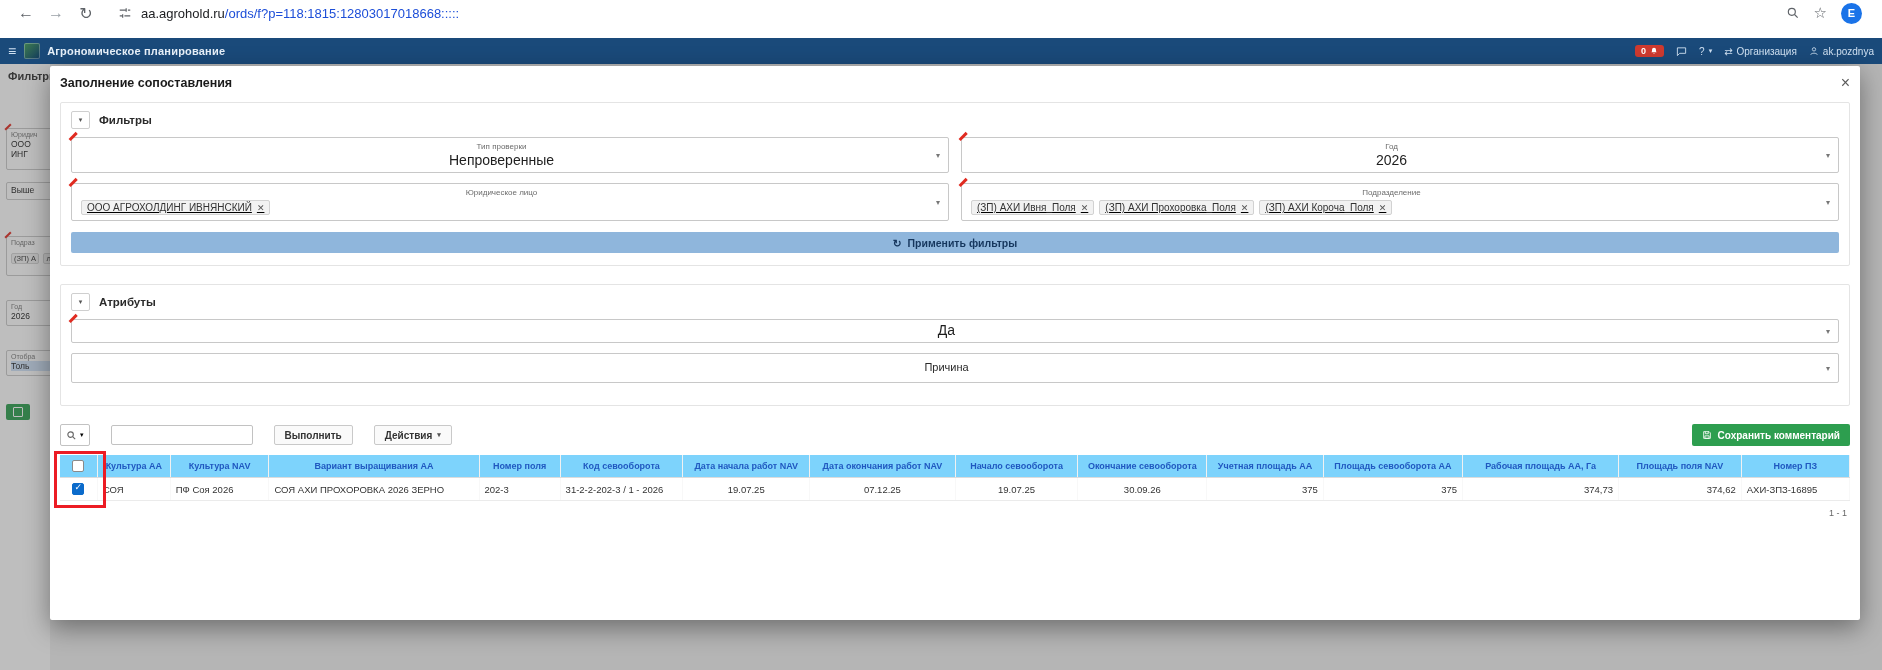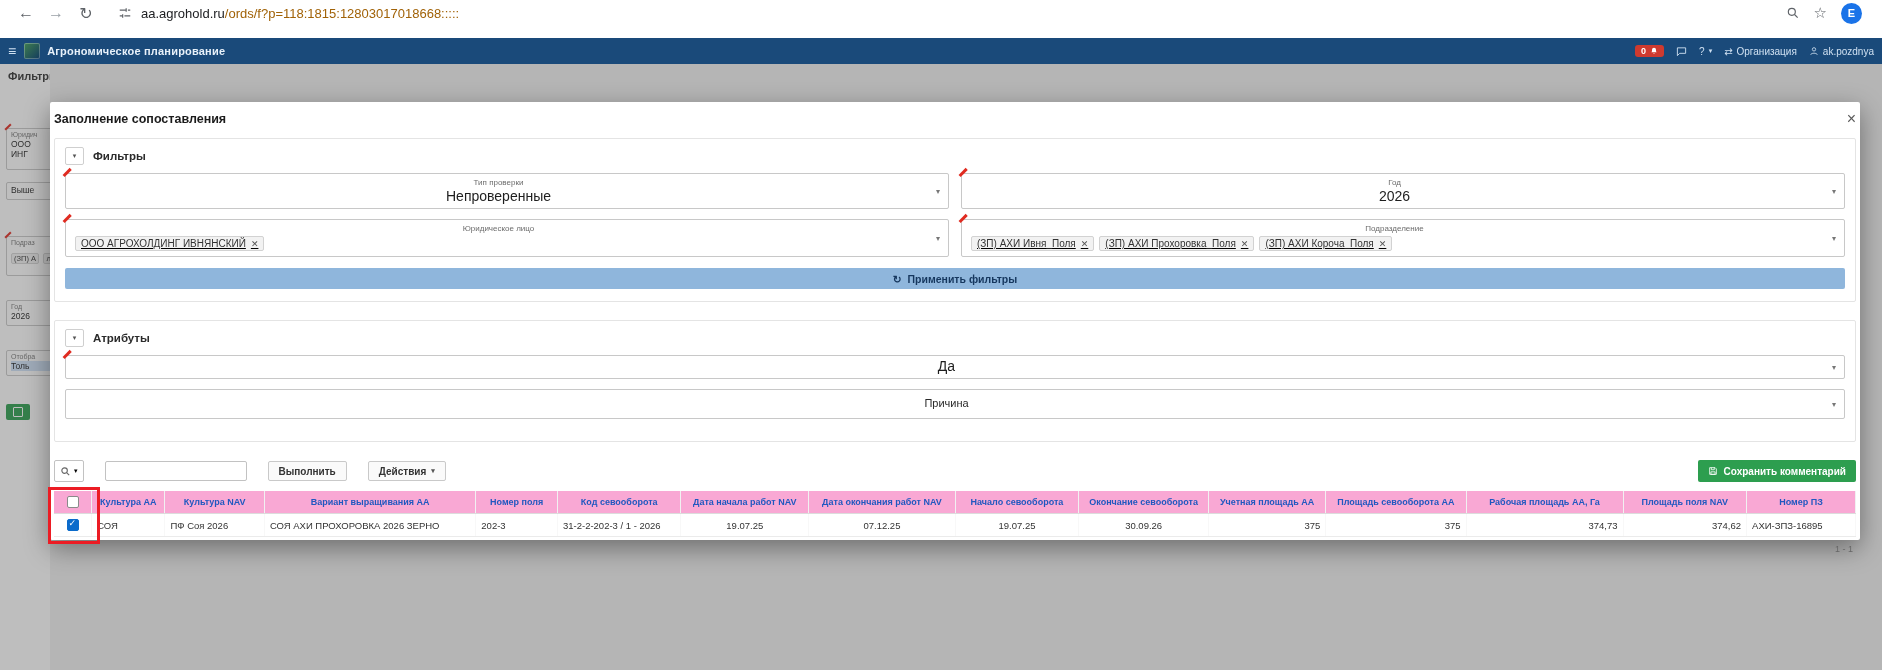--- a/index.html
+++ b/index.html
@@ -6,21 +6,21 @@
     font-family:"Liberation Sans","DejaVu Sans",sans-serif;}
   .screen{position:relative;width:1882px;height:670px;}
 
   
   .browser-bar{position:absolute;top:0;left:0;width:100%;height:38px;background:#fff;z-index:10;box-sizing:border-box;}
   .bb-inner{display:flex;align-items:center;height:26px;padding:0 12px;gap:2px;}
   .nav-btn{width:28px;height:24px;display:flex;align-items:center;justify-content:center;color:#5f6368;font-size:16px;cursor:pointer;}
   .nav-btn.fwd{color:#9aa0a6;}
   .url-area{display:flex;align-items:center;gap:9px;margin-left:16px;flex:1;min-width:0;}
   .url-text{font-size:13px;color:#202124;white-space:nowrap;}
-  .url-path{color:#a16207;}
+  .url-path{color:#1d4ed8;}
   .bb-right{display:flex;align-items:center;gap:14px;margin-left:auto;padding-right:8px;}
   .bb-ic{color:#5f6368;font-size:15px;display:flex;align-items:center;}
   .avatar{width:21px;height:21px;border-radius:50%;background:#1a73e8;color:#fff;font-size:11px;font-weight:bold;
     display:flex;align-items:center;justify-content:center;}
 
   
   .app-header{position:absolute;top:38px;left:0;width:100%;height:26px;background:#1a4a7a;z-index:5;
     display:flex;align-items:center;padding:0 8px;box-sizing:border-box;color:#dce8f5;}
   .burger{font-size:14px;color:#cfe0f1;margin-right:8px;}
   .app-logo{width:16px;height:16px;border-radius:2px;background:linear-gradient(135deg,#3f7f4f,#123a5e);margin-right:7px;
@@ -44,22 +44,22 @@
     color:#333;padding:0 2px;margin-top:2px;white-space:nowrap;}
   .sb-req::before{content:"";position:absolute;left:-3px;top:-3px;width:8px;height:2px;background:#e02b20;transform:rotate(-45deg);}
   .sb-green{position:absolute;left:6px;width:24px;height:16px;background:#2d9e4f;border-radius:2px;
     display:flex;align-items:center;justify-content:center;}
   .sb-green i{display:block;width:8px;height:8px;border:1px solid #fff;border-radius:1px;}
   .sb-hl{background:#cfe2f8;}
 
   .overlay{position:absolute;top:64px;left:0;right:0;bottom:0;background:rgba(70,70,70,.35);z-index:6;}
 
   
-  .modal{position:absolute;top:66px;left:50px;width:1810px;height:438px;background:#fff;z-index:7;border-radius:2px;
-    box-shadow:0 8px 26px rgba(0,0,0,.4);box-sizing:border-box;padding:10px 4px;margin-top:36px;}
+  .modal{position:absolute;top:66px;left:50px;width:1810px;height:554px;background:#fff;z-index:7;border-radius:2px;
+    box-shadow:0 8px 26px rgba(0,0,0,.4);box-sizing:border-box;padding:10px 10px;}
   .modal-header{display:flex;align-items:flex-start;margin-bottom:12px;}
   .modal-title{font-size:12.5px;font-weight:bold;color:#1b1b1b;}
   .modal-close{margin-left:auto;color:#5a5a5a;font-size:16px;line-height:14px;cursor:pointer;}
 
   .region{border:1px solid #e4e4e4;border-radius:2px;margin-bottom:18px;}
   .region-header{display:flex;align-items:center;gap:9px;padding:8px 10px 6px;}
   .collapse-btn{width:17px;height:16px;border:1px solid #cfcfcf;border-radius:2px;background:#fff;color:#555;
     font-size:7px;display:flex;align-items:center;justify-content:center;cursor:pointer;}
   .region-title{font-size:11.5px;font-weight:bold;color:#2b2b2b;}
   .region-body{padding:2px 10px 12px;}
@@ -91,21 +91,21 @@
   .search-input{width:142px;height:20px;border:1px solid #c2c2c2;border-radius:2px;box-sizing:border-box;font-size:10px;padding:0 5px;
     font-family:"Liberation Sans",sans-serif;}
   .btn{height:20px;padding:0 10px;background:#fafafa;border:1px solid #c9c9c9;border-radius:2px;font-size:10px;color:#333;
     display:flex;align-items:center;gap:5px;font-weight:bold;cursor:pointer;}
   .btn .mini-caret{font-size:7px;color:#555;}
   .save-btn{margin-left:auto;height:22px;background:#2d9e4f;color:#fff;border:none;border-radius:2px;font-size:10px;font-weight:bold;
     display:flex;align-items:center;gap:6px;padding:0 10px;cursor:pointer;}
 
   .ir-wrap{position:relative;}
   table.ir{width:100%;border-collapse:collapse;table-layout:fixed;}
-  .ir th{font-size:9px;color:#2058c0;font-weight:bold;text-align:center;padding:5px 3px;background:#f9a8d4;
+  .ir th{font-size:9px;color:#2058c0;font-weight:bold;text-align:center;padding:5px 3px;background:#7dd3fc;
     border-bottom:1px solid #dcdcdc;border-right:1px solid #f1f1f1;white-space:nowrap;overflow:hidden;text-overflow:ellipsis;}
   .ir td{font-size:9.5px;color:#333;padding:5px 5px;border-bottom:1px solid #ebebeb;border-right:1px solid #f8f8f8;
     white-space:nowrap;overflow:hidden;text-overflow:ellipsis;}
   .cb-cell{text-align:center !important;}
   .cb{display:inline-block;width:10px;height:10px;border:1px solid #8a8a8a;border-radius:2px;background:#fff;position:relative;vertical-align:middle;}
   .cb.checked{background:#0b6bcb;border-color:#0b6bcb;}
   .cb.checked::after{content:"✓";position:absolute;left:1px;top:-2px;font-size:9px;color:#fff;}
   .annotation{position:absolute;left:-6px;top:-4px;width:46px;height:51px;border:3px solid #ec1c24;z-index:9;pointer-events:none;}
   .pagination{text-align:right;font-size:9px;color:#666;padding:7px 3px 0;}
   svg{display:block;}

